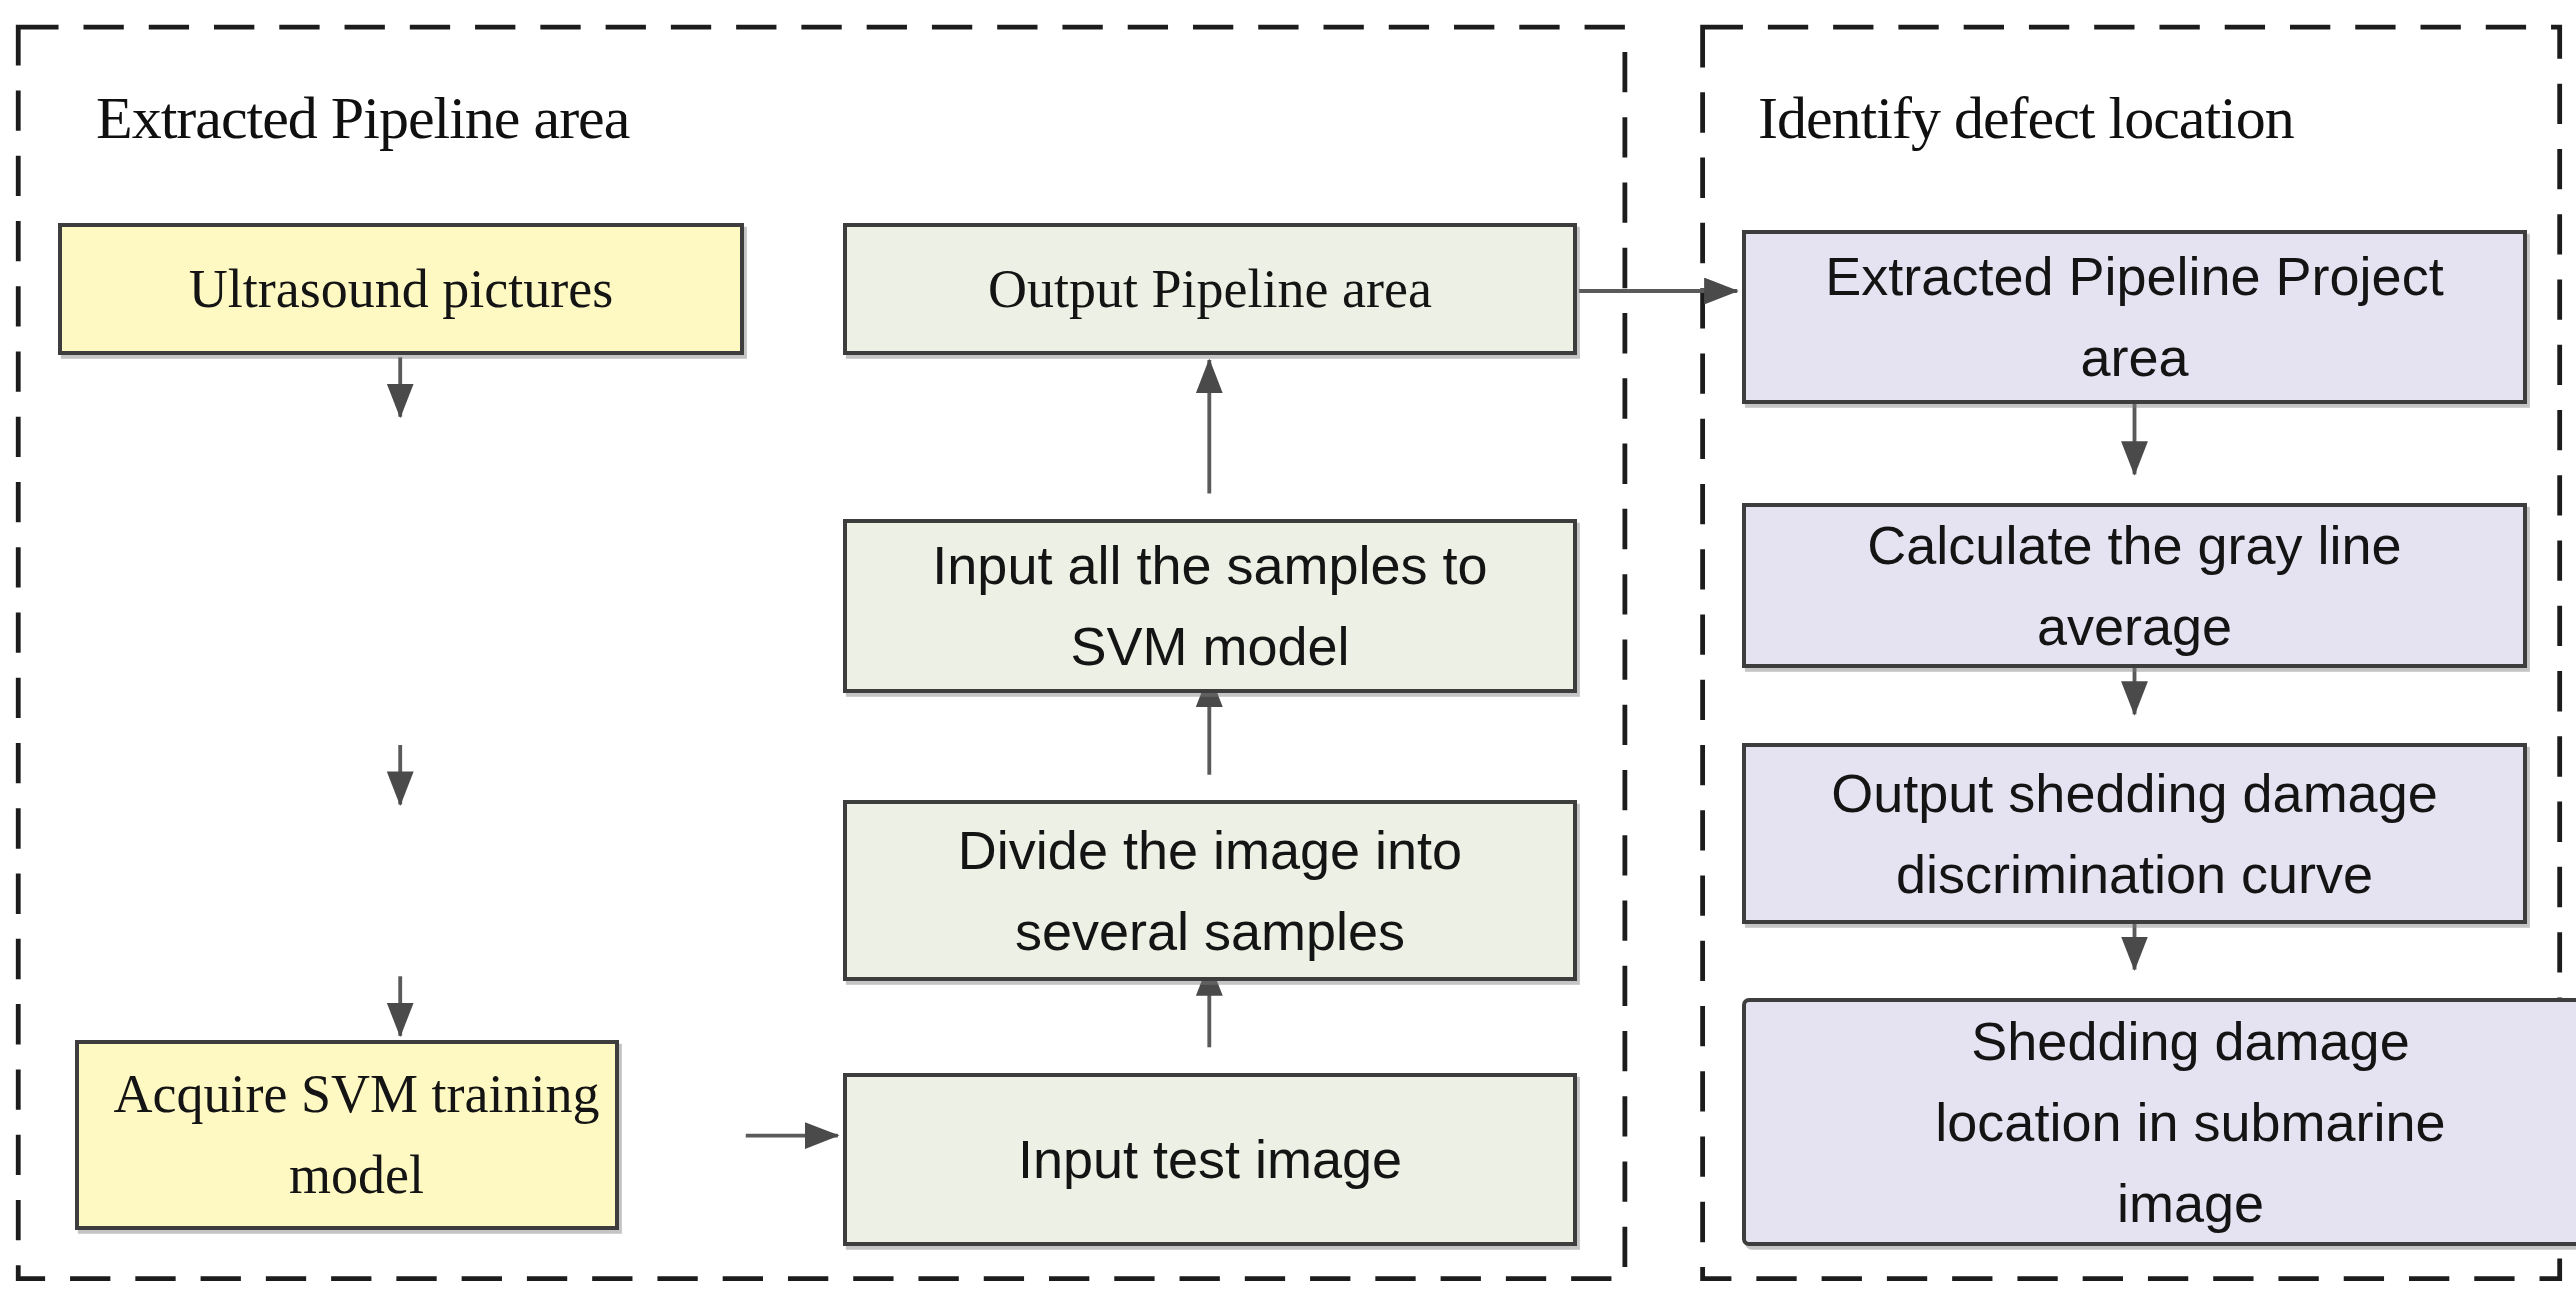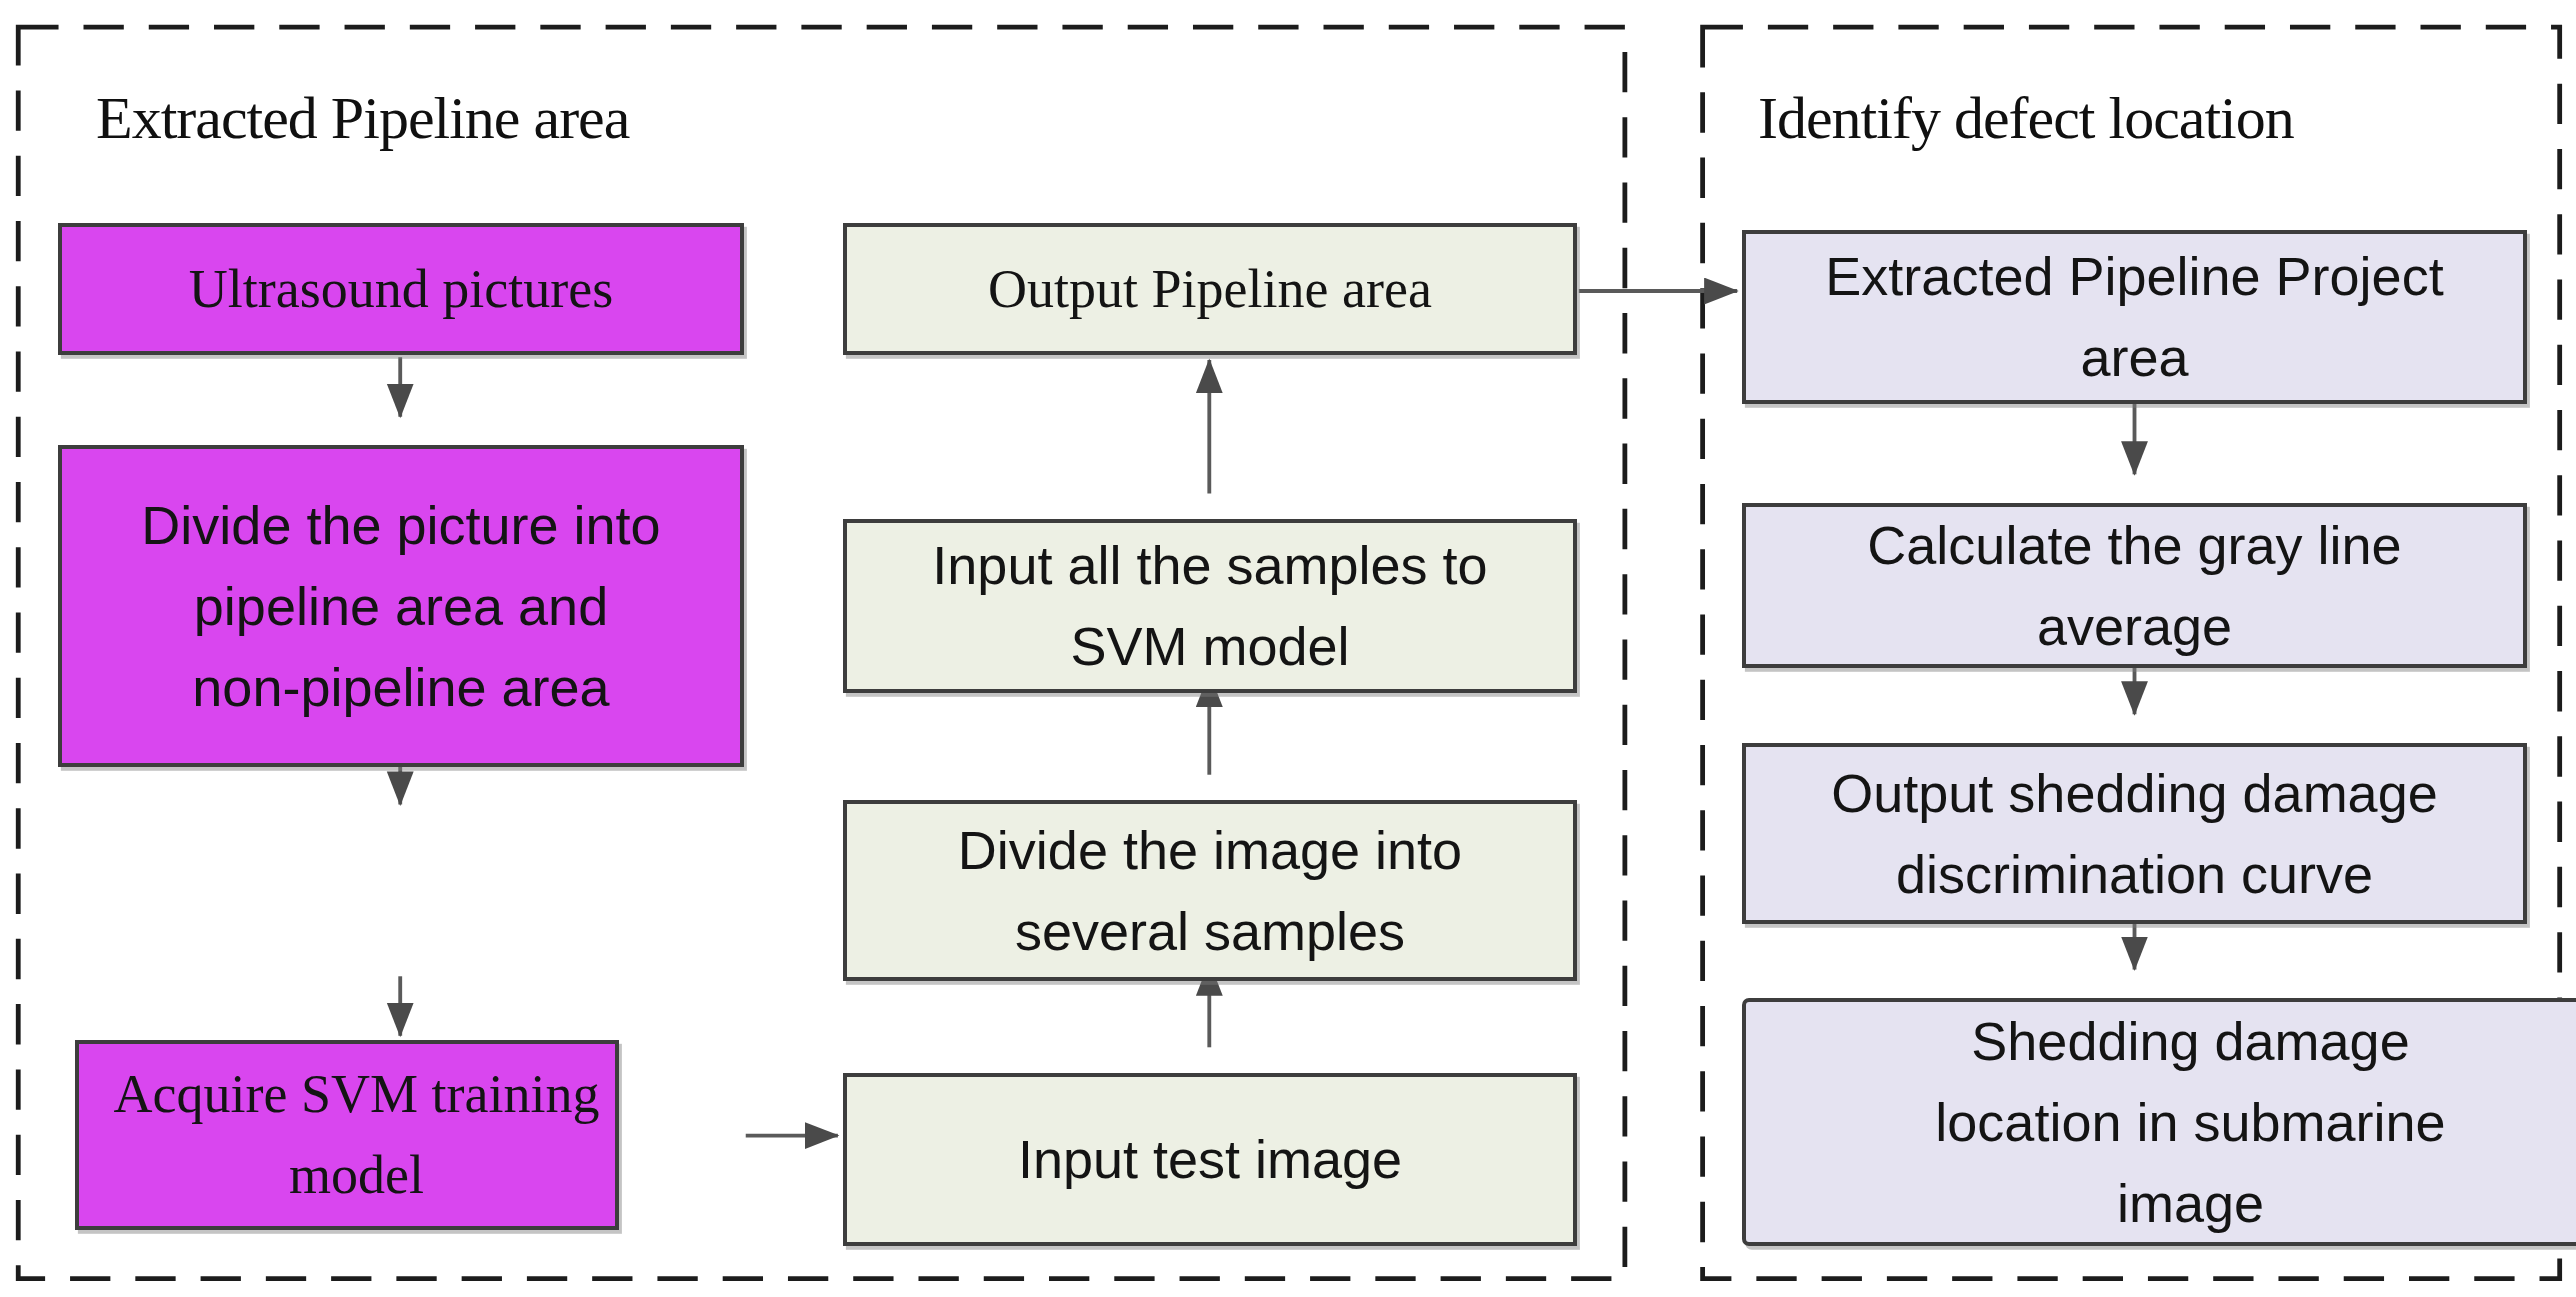--- a/index.html
+++ b/index.html
@@ -12,21 +12,21 @@
     position:absolute; font-family:"Liberation Serif", serif; font-weight:normal;
     font-size:60px; color:#101010; white-space:nowrap; letter-spacing:-1px;
   }
   .node {
     position:absolute; box-sizing:border-box; display:flex; align-items:center;
     justify-content:center; text-align:center; border:4.8px solid #3d3d3d;
     box-shadow:2.9px 3.8px 0 rgba(125,125,125,0.45); font-size:54px; line-height:1.5;
     color:#141414;
   }
   .node .label { white-space:pre-line; display:block; width:100%; }
-  .peach    { background:#d946ef; }
+  .peach    { background:#fef9c3; }
   .sage     { background:#edf0e4; }
   .lavender { background:#e5e3f1; }
   .serif { font-family:"Liberation Serif", serif; }
   .sans  { font-family:"Liberation Sans", sans-serif;margin-top:24px; }
 </style>
 </head>
 <body>
 
 <div class="canvas">
 
@@ -56,25 +56,20 @@
     <line x1="2224" y1="673" x2="2224" y2="744" stroke="#5a5a5a" stroke-width="4" marker-end="url(#ah)"></line>
     <line x1="2224" y1="940" x2="2224" y2="1010" stroke="#5a5a5a" stroke-width="4" marker-end="url(#ah)"></line>
   </svg>
 
   <div class="panel-title" style="left:96px; top:84px;">Extracted Pipeline area</div>
   <div class="panel-title" style="left:1758px; top:84px;">Identify defect location</div>
 
   <div class="node peach serif" style="left:58px; top:223px; width:686px; height:132px;">
     <span class="label">Ultrasound pictures</span>
   </div>
-  <div class="node peach sans" style="left:58px; top:421px; width:686px; height:322px;">
-    <span class="label">Divide the picture into
-pipeline area and
-non-pipeline area</span>
-  </div>
   <div class="node peach serif" style="left:75px; top:1040px; width:544px; height:190px;padding-left:19px;">
     <span class="label">Acquire SVM training
 model</span>
   </div>
 
   <div class="node sage serif" style="left:843px; top:223px; width:734px; height:132px;">
     <span class="label">Output Pipeline area</span>
   </div>
   <div class="node sage sans" style="left:843px; top:495px; width:734px; height:174px;">
     <span class="label">Input all the samples to

